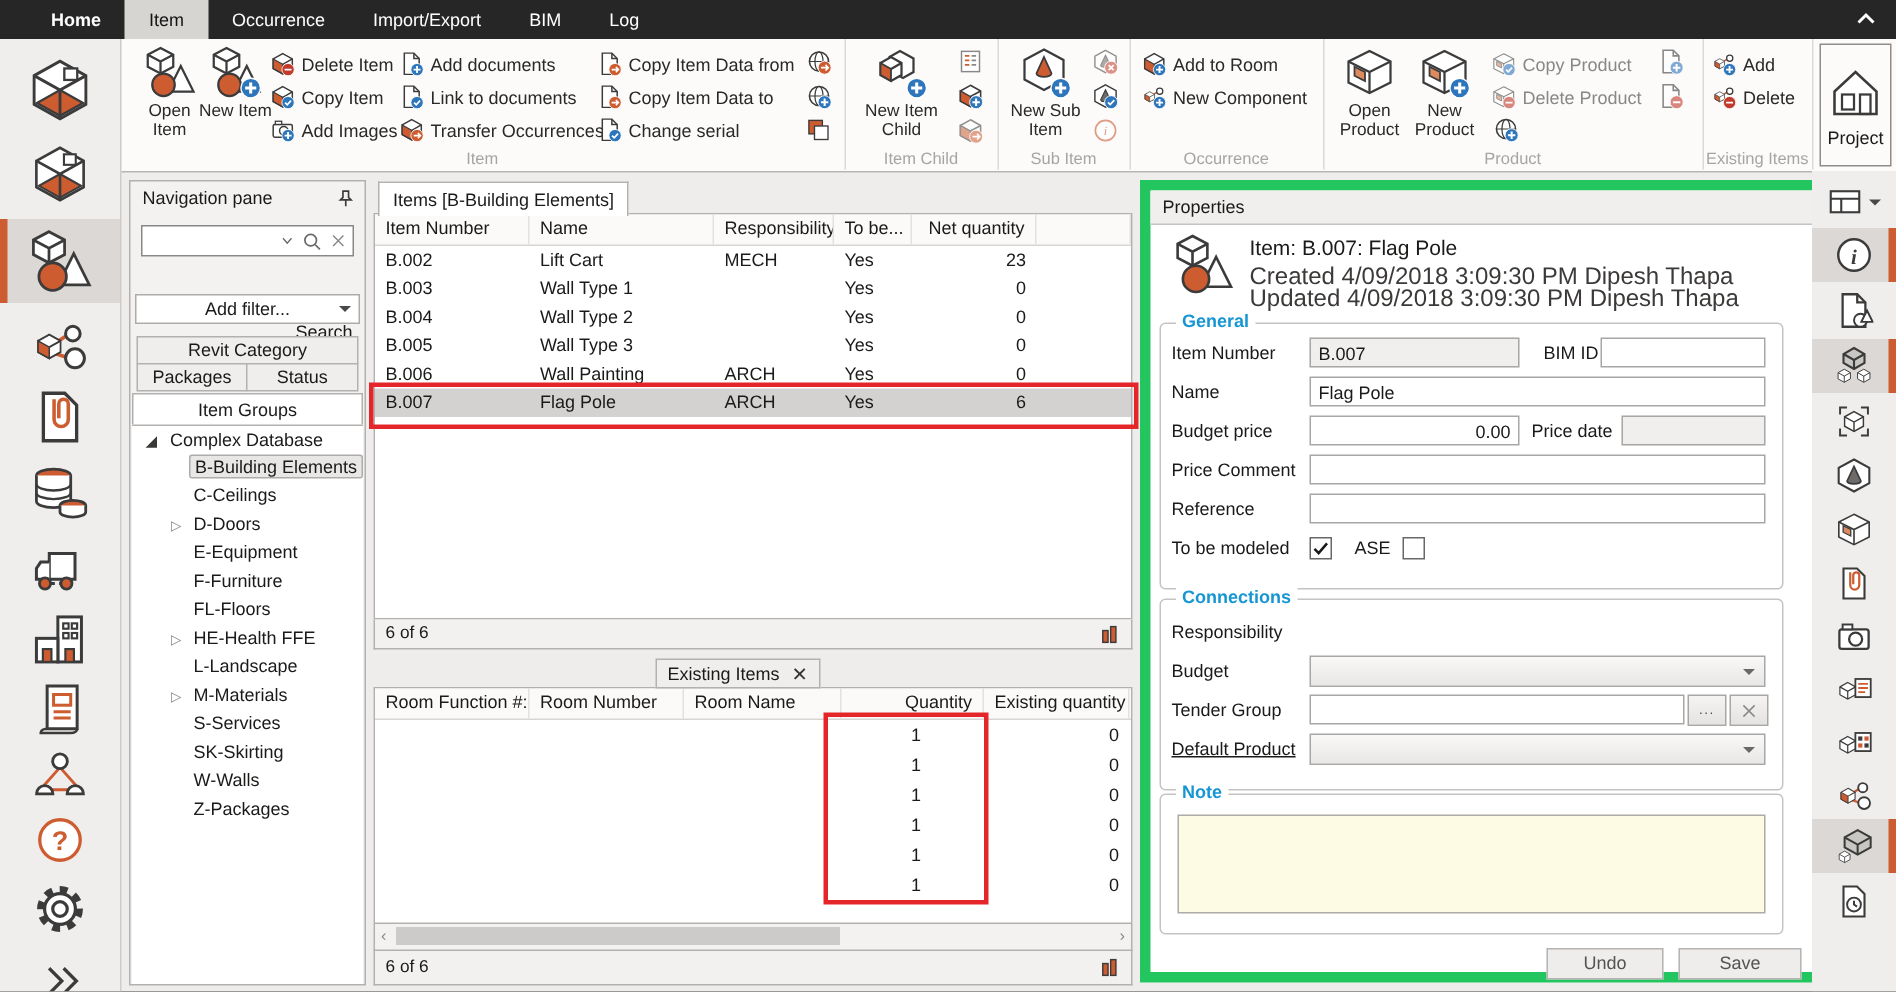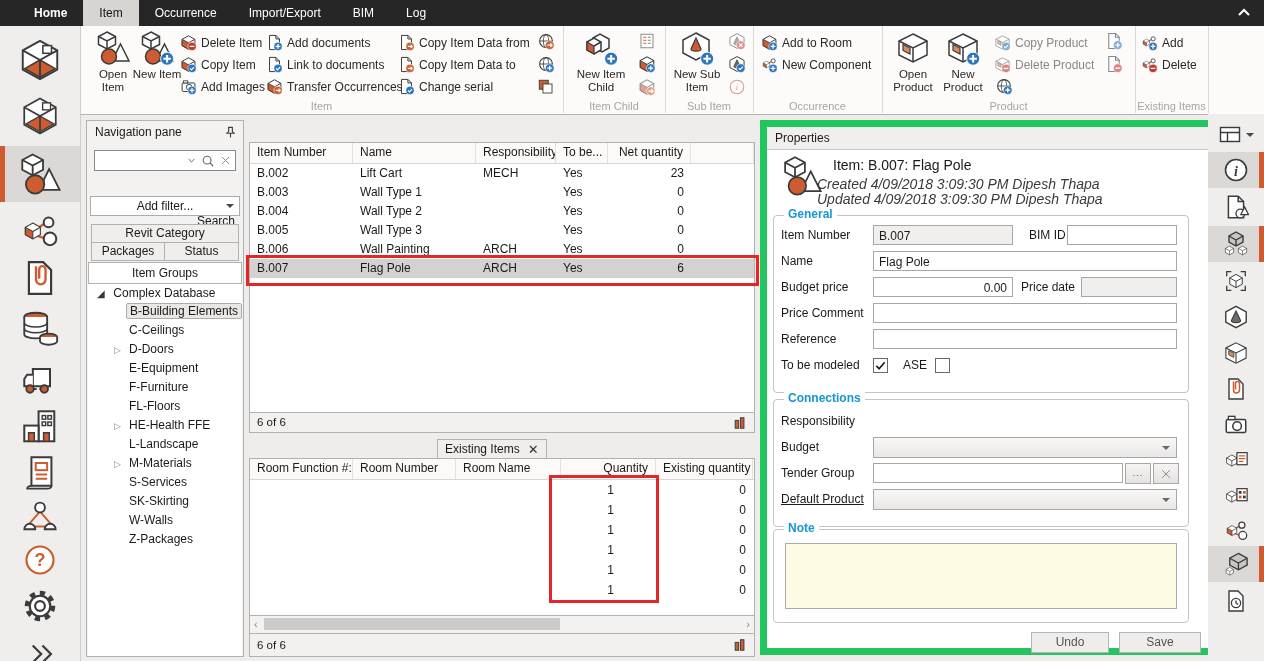--- a/index.html
+++ b/index.html
@@ -69,21 +69,21 @@
   .hscroll{position:absolute;left:249px;top:616px;width:506px;height:18px;background:#f4f2f0;border:1px solid #b3b1af;border-top:0;box-sizing:border-box;}
   .hthumb{position:absolute;left:14px;top:2px;width:296px;height:12px;background:#cdcbc9;}
   .harrow{position:absolute;top:2px;color:#8a8886;font-size:11px;}
   
   .redbox{position:absolute;border:3px solid #e4262b;z-index:50;pointer-events:none;}
   
   .props{position:absolute;left:760px;top:120px;width:532px;height:535px;background:#fff;border:7px solid #22c55e;box-sizing:border-box;}
   .props-title{position:absolute;left:0;top:0;right:0;height:22px;background:#f1efed;border-bottom:1px solid #c6c4c2;line-height:22px;padding-left:8px;}
   .pt-icons{position:absolute;right:6px;top:3px;display:flex;gap:10px;align-items:center;}
   .ph-title{position:absolute;left:66px;top:30px;font-size:14px;font-weight:normal;}
-  .ph-meta{position:absolute;left:50px;font-size:14px;font-style:italic;color:#3c3a38;}
+  .ph-meta{position:absolute;left:66px;font-size:16px;color:#3c3a38;}
   .fieldset{position:absolute;border:1px solid #c6c4c2;border-radius:4px;}
   .legend{position:absolute;top:-9px;left:10px;background:#fff;padding:0 4px;color:#1796d3;font-weight:bold;font-size:12px;}
   .flabel{position:absolute;left:14px;font-size:12px;line-height:20px;}
   .finput{position:absolute;height:20px;line-height:20px;background:#fff;border:1px solid #a9a7a5;box-sizing:border-box;padding:0 5px;}
   .finput.ro{background:#f1efed;}
   .fselect{position:absolute;height:21px;line-height:20px;border:1px solid #a9a7a5;box-sizing:border-box;padding:0 5px;
            background:linear-gradient(#f9f8f7,#e9e7e5);}
   .fselect .caret{position:absolute;right:6px;top:8px;width:0;height:0;border-left:4px solid transparent;border-right:4px solid transparent;border-top:4px solid #6a6866;}
   .checkbox{position:absolute;width:15px;height:15px;background:#fff;border:1px solid #6a6866;box-sizing:border-box;}
   .smallbtn{position:absolute;height:21px;box-sizing:border-box;border:1px solid #a9a7a5;background:linear-gradient(#f5f4f3,#e5e3e1);text-align:center;line-height:19px;color:#4a4846;}
@@ -542,20 +542,26 @@
     <div class="rsmall" style="left:6px;top:28px;">
       <svg width="17" height="17" viewBox="0 0 28 28">
             <use href="#s-occ" width="28" height="28"></use>
             <use href="#b-minus" width="28" height="28"></use>
           </svg>
       <span>Delete</span>
     </div>
     <div class="rglabel">Existing Items</div>
   </div>
 
+  <div class="project-btn" style="left:1133px;top:3px;width:46px;height:80px;">
+    <svg width="40" height="40">
+          <use href="#s-house"></use>
+        </svg>
+    <span>Project</span>
+  </div>
 </div>
 
 <div class="lbar">
   <div class="lslot" style="top:8px;height:52px;">
         <svg width="46" height="46">
           <use href="#s-room"></use>
         </svg>
       </div>
   <div class="lslot" style="top:64px;height:52px;">
         <svg width="42" height="42" viewBox="0 0 48 48">
@@ -715,20 +721,21 @@
 
         <div class="tree-row">
           
           <span class="tree-label">Z-Packages</span>
         </div>
 
     </div>
   </div>
 </div>
 
+<div class="itemtab">Items [B-Building Elements]</div>
 <div class="grid" style="left:249px;top:142px;width:506px;height:271px;">
   <div class="ghead items-cols">
     <span>Item Number</span>
     <span>Name</span>
     <span>Responsibility</span>
     <span>To be...</span>
     <span class="c-right">Net quantity</span>
     <span></span>
   </div>
   <div>

